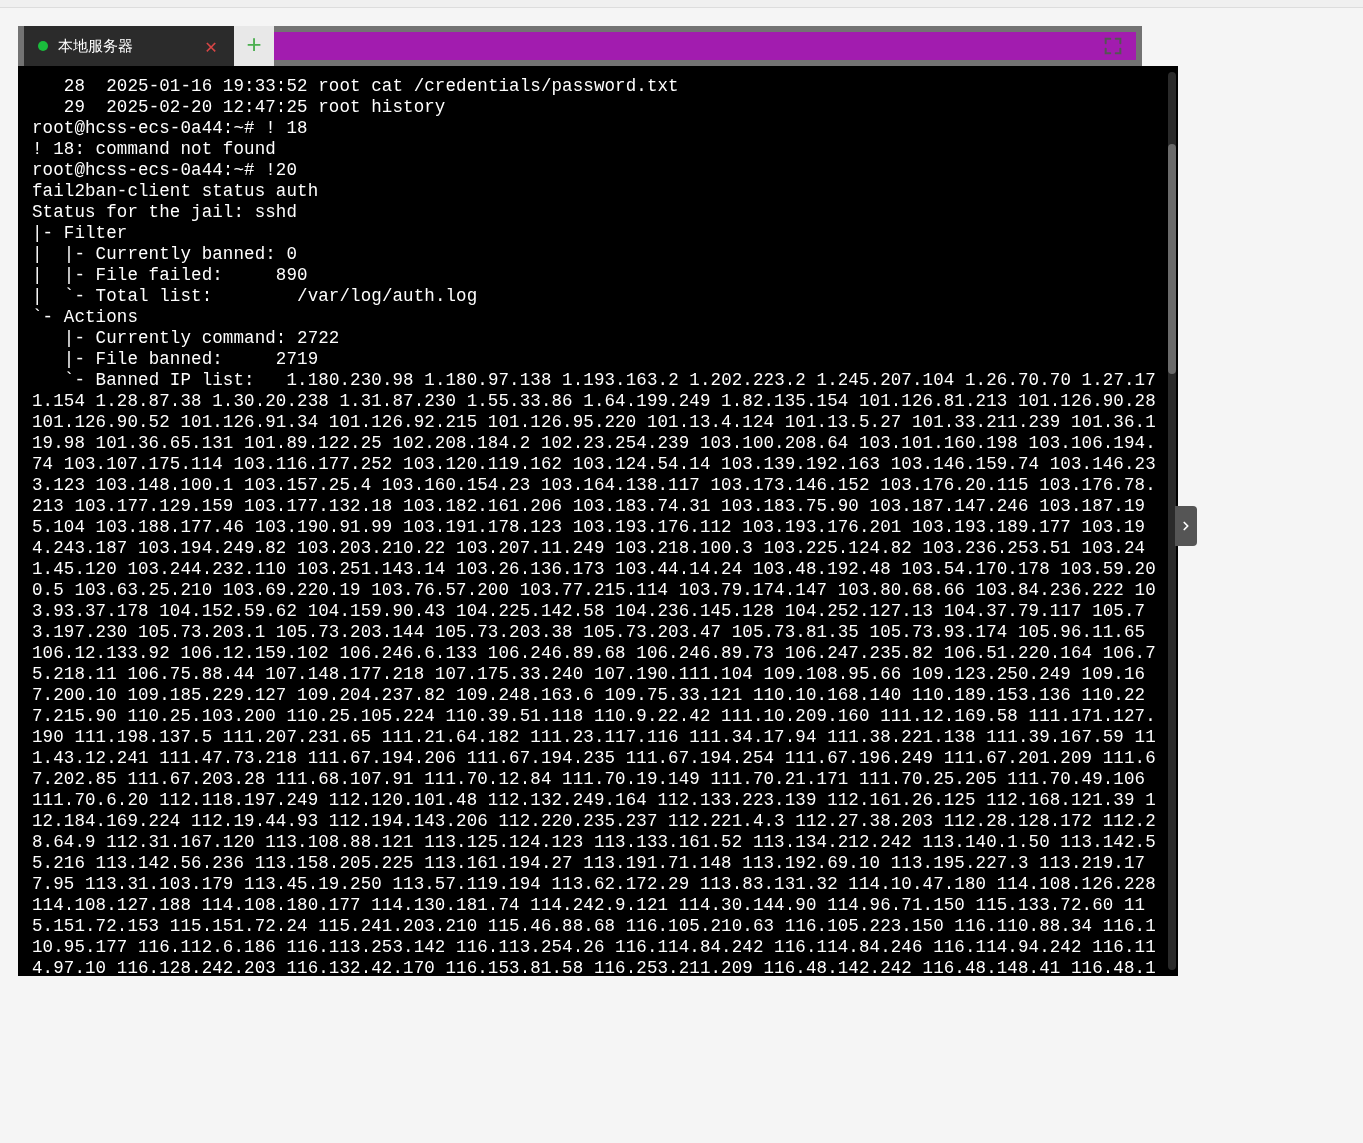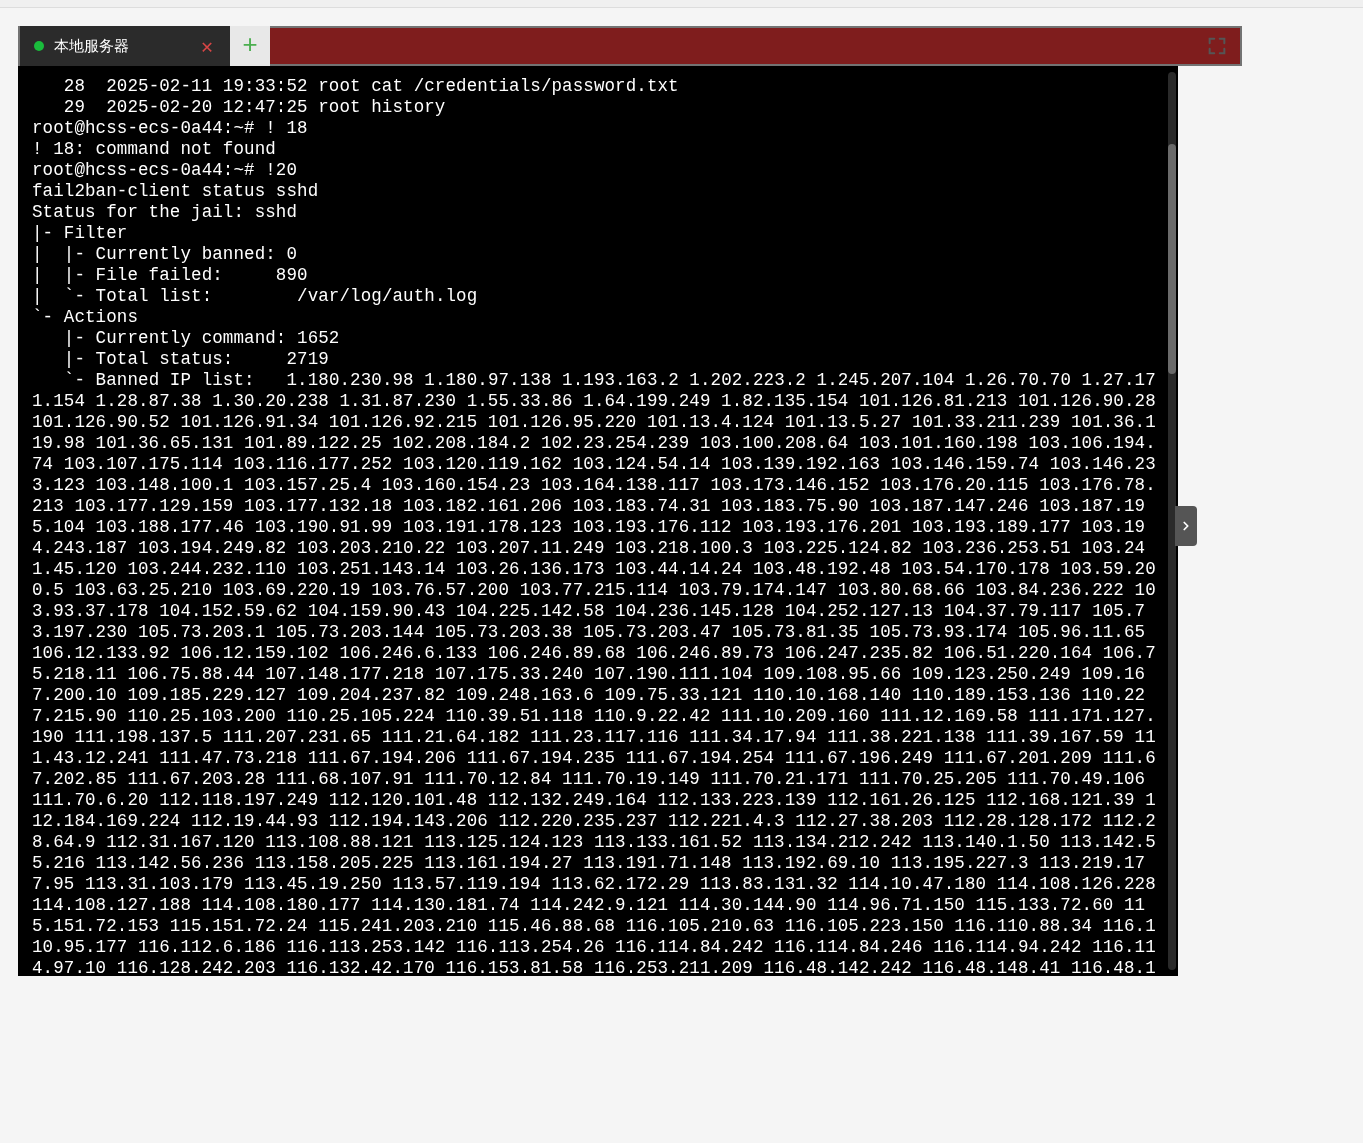--- a/index.html
+++ b/index.html
@@ -16,23 +16,23 @@
       border-bottom: 1px solid #ddd;
     }
     .container {
       padding: 18px 0 0 18px;
       height: calc(100% - 8px);
     }
     .tab-bar {
       display: flex;
       align-items: center;
       height: 40px;
-      background: #7f1d1d;
-      border: 2px solid #737373;
-      width: 1224px;
+      background: #a21caf;
+      border: 6px solid #737373;
+      width: 1124px;
       position: relative;
     }
     .tab {
       display: flex;
       align-items: center;
       height: 40px;
       padding: 0 14px;
       background: #2b2b2b;
       gap: 10px;
       min-width: 210px;
@@ -146,34 +146,34 @@
       <svg viewBox="0 0 24 24" fill="none" stroke="#555" stroke-width="2.2" stroke-linecap="round">
         <path d="M4 9V4h5"></path>
           <path d="M20 9V4h-5"></path>
           <path d="M4 15v5h5"></path>
           <path d="M20 15v5h-5"></path>
       </svg>
     </div>
   </div>
 
   <div class="terminal-wrap">
-    <div class="terminal"><span>   28  2025-02-11 19:33:52 root cat /credentials/password.txt</span>
+    <div class="terminal"><span>   28  2025-01-16 19:33:52 root cat /credentials/password.txt</span>
 <span>   29  2025-02-20 12:47:25 root history</span>
 <span>root@hcss-ecs-0a44:~# </span><span>! 18</span>
 <span>! 18: command not found</span>
 <span>root@hcss-ecs-0a44:~# </span><span>!20</span>
-<span>fail2ban-client status sshd</span>
+<span>fail2ban-client status auth</span>
 <span>Status for the jail: sshd</span>
 <span>|- Filter</span>
 <span>|  |- Currently banned:</span> <span>0</span>
 <span>|  |- File failed:</span>     <span>890</span>
 <span>|  `- Total list:</span>        <span>/var/log/auth.log</span>
 <span>`- Actions</span>
-<span>   |- Currently command:</span> <span>1652</span>
-<span>   |- Total status:</span>     <span>2719</span>
+<span>   |- Currently command:</span> <span>2722</span>
+<span>   |- File banned:</span>     <span>2719</span>
 <span>   `- Banned IP list:</span>   <span>1.180.230.98 1.180.97.138 1.193.163.2 1.202.223.2 1.245.207.104 1.26.70.70 1.27.171.154 1.28.87.38 1.30.20.238 1.31.87.230 1.55.33.86 1.64.199.249 1.82.135.154 101.126.81.213 101.126.90.28 101.126.90.52 101.126.91.34 101.126.92.215 101.126.95.220 101.13.4.124 101.13.5.27 101.33.211.239 101.36.119.98 101.36.65.131 101.89.122.25 102.208.184.2 102.23.254.239 103.100.208.64 103.101.160.198 103.106.194.74 103.107.175.114 103.116.177.252 103.120.119.162 103.124.54.14 103.139.192.163 103.146.159.74 103.146.233.123 103.148.100.1 103.157.25.4 103.160.154.23 103.164.138.117 103.173.146.152 103.176.20.115 103.176.78.213 103.177.129.159 103.177.132.18 103.182.161.206 103.183.74.31 103.183.75.90 103.187.147.246 103.187.195.104 103.188.177.46 103.190.91.99 103.191.178.123 103.193.176.112 103.193.176.201 103.193.189.177 103.194.243.187 103.194.249.82 103.203.210.22 103.207.11.249 103.218.100.3 103.225.124.82 103.236.253.51 103.241.45.120 103.244.232.110 103.251.143.14 103.26.136.173 103.44.14.24 103.48.192.48 103.54.170.178 103.59.200.5 103.63.25.210 103.69.220.19 103.76.57.200 103.77.215.114 103.79.174.147 103.80.68.66 103.84.236.222 103.93.37.178 104.152.59.62 104.159.90.43 104.225.142.58 104.236.145.128 104.252.127.13 104.37.79.117 105.73.197.230 105.73.203.1 105.73.203.144 105.73.203.38 105.73.203.47 105.73.81.35 105.73.93.174 105.96.11.65 106.12.133.92 106.12.159.102 106.246.6.133 106.246.89.68 106.246.89.73 106.247.235.82 106.51.220.164 106.75.218.11 106.75.88.44 107.148.177.218 107.175.33.240 107.190.111.104 109.108.95.66 109.123.250.249 109.167.200.10 109.185.229.127 109.204.237.82 109.248.163.6 109.75.33.121 110.10.168.140 110.189.153.136 110.227.215.90 110.25.103.200 110.25.105.224 110.39.51.118 110.9.22.42 111.10.209.160 111.12.169.58 111.171.127.190 111.198.137.5 111.207.231.65 111.21.64.182 111.23.117.116 111.34.17.94 111.38.221.138 111.39.167.59 111.43.12.241 111.47.73.218 111.67.194.206 111.67.194.235 111.67.194.254 111.67.196.249 111.67.201.209 111.67.202.85 111.67.203.28 111.68.107.91 111.70.12.84 111.70.19.149 111.70.21.171 111.70.25.205 111.70.49.106 111.70.6.20 112.118.197.249 112.120.101.48 112.132.249.164 112.133.223.139 112.161.26.125 112.168.121.39 112.184.169.224 112.19.44.93 112.194.143.206 112.220.235.237 112.221.4.3 112.27.38.203 112.28.128.172 112.28.64.9 112.31.167.120 113.108.88.121 113.125.124.123 113.133.161.52 113.134.212.242 113.140.1.50 113.142.55.216 113.142.56.236 113.158.205.225 113.161.194.27 113.191.71.148 113.192.69.10 113.195.227.3 113.219.177.95 113.31.103.179 113.45.19.250 113.57.119.194 113.62.172.29 113.83.131.32 114.10.47.180 114.108.126.228 114.108.127.188 114.108.180.177 114.130.181.74 114.242.9.121 114.30.144.90 114.96.71.150 115.133.72.60 115.151.72.153 115.151.72.24 115.241.203.210 115.46.88.68 116.105.210.63 116.105.223.150 116.110.88.34 116.110.95.177 116.112.6.186 116.113.253.142 116.113.254.26 116.114.84.242 116.114.84.246 116.114.94.242 116.114.97.10 116.128.242.203 116.132.42.170 116.153.81.58 116.253.211.209 116.48.142.242 116.48.148.41 116.48.149.123 116.49.94.138 116.94.0.159 116</span></div>
 
     <div class="scrollbar-track">
       <div class="scrollbar-thumb"></div>
     </div>
 
     <div class="side-panel-btn">
       <svg viewBox="0 0 24 24" fill="none" stroke="#fff" stroke-width="3" stroke-linecap="round" stroke-linejoin="round">
         <polyline points="9 6 15 12 9 18"></polyline>
       </svg>

